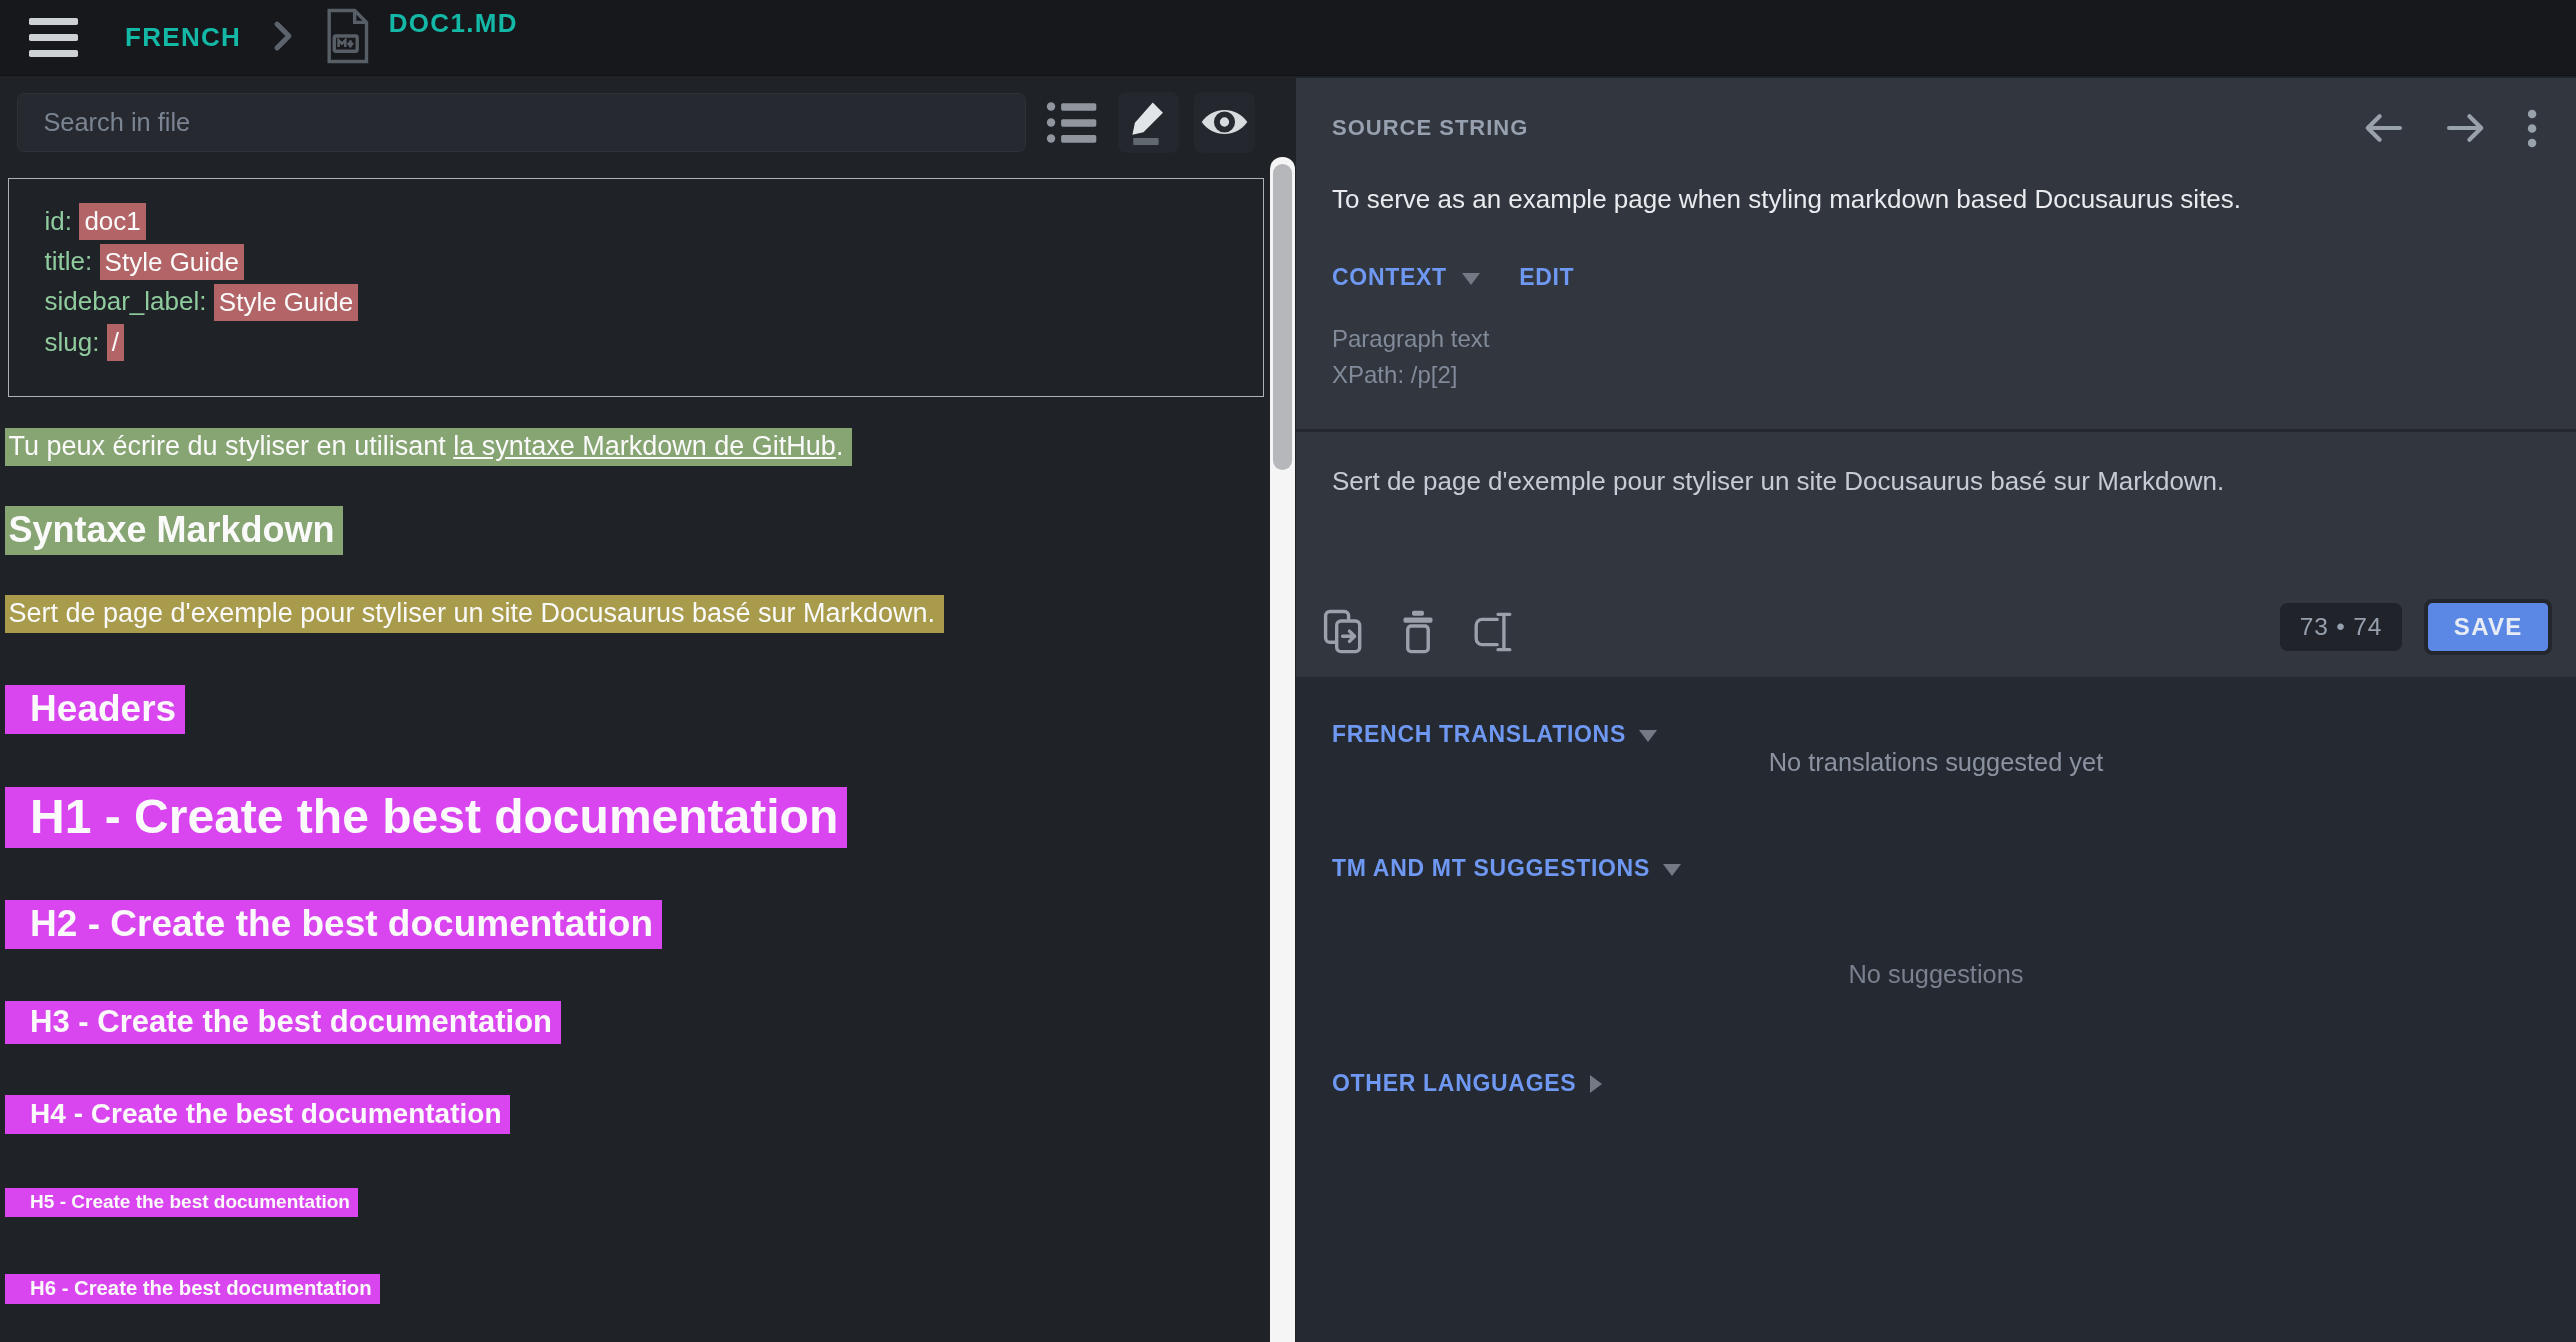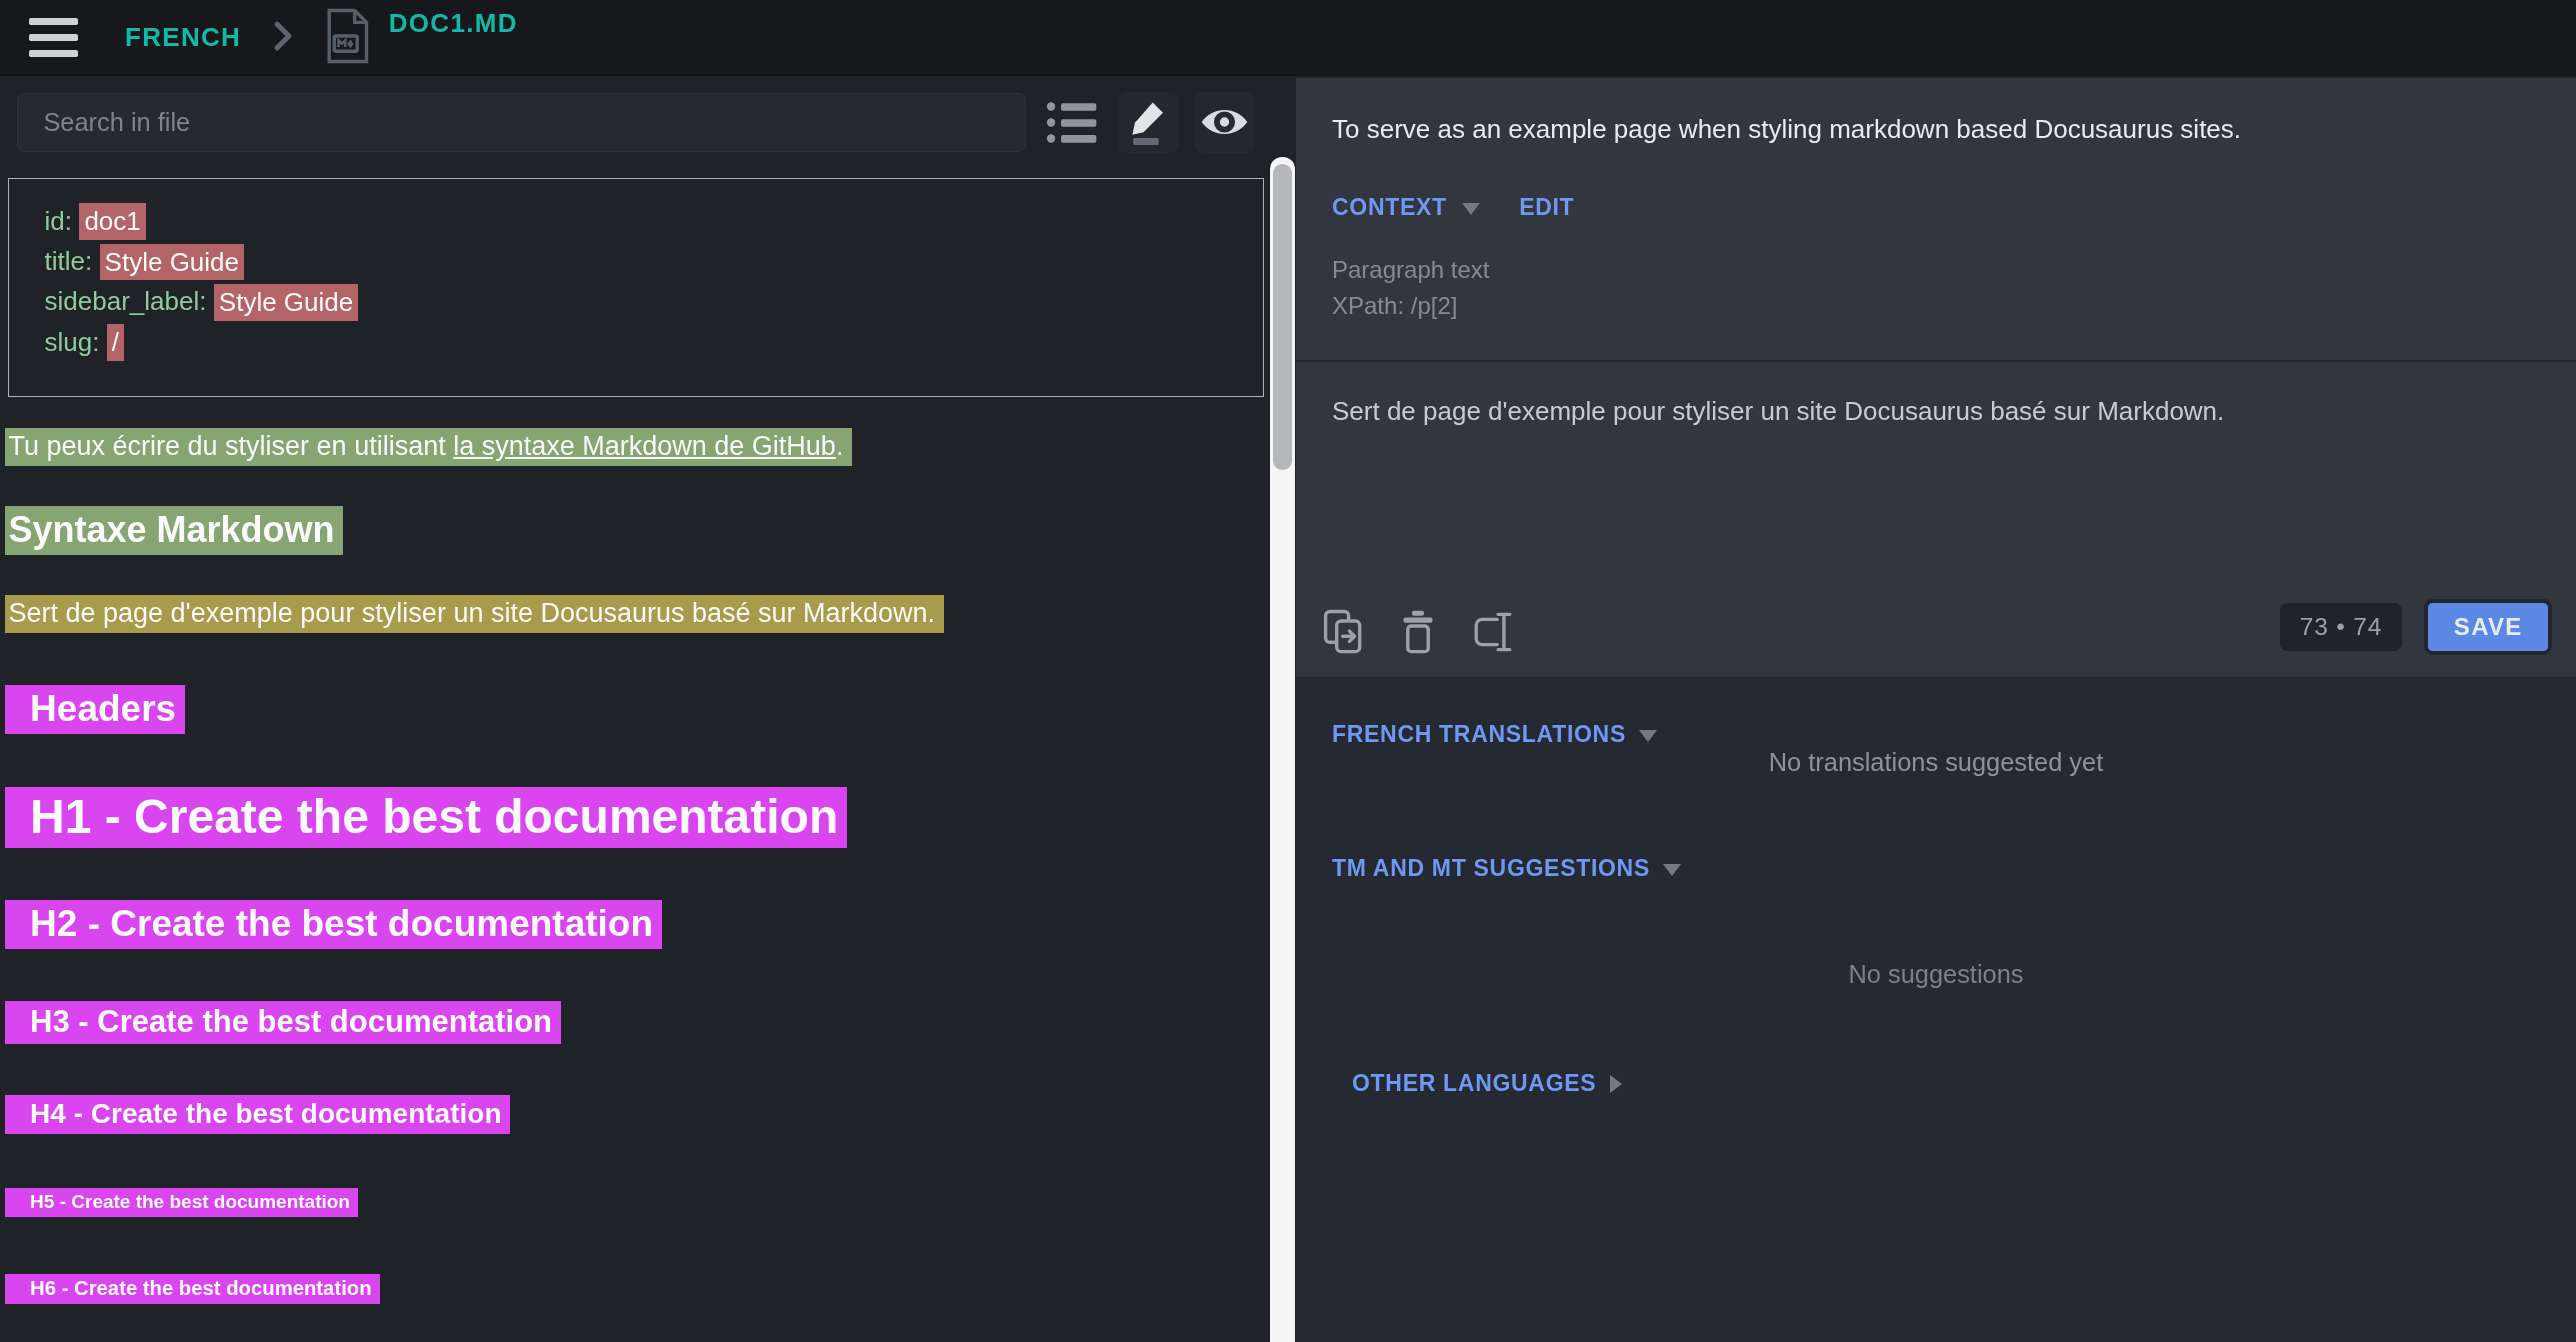--- a/index.html
+++ b/index.html
@@ -116,21 +116,21 @@
     border: 4.2px solid #23262c; border-radius: 8.5px; padding: 10.2px 25.4px; cursor: pointer;
   }
 
   .rp-bottom { flex: 1; display: flex; flex-direction: column; }
   .section-head { display: flex; align-items: center; gap: 13.5px; padding: 0 36px; }
   .sh-1 { margin-top: 44px; }
   .empty-text { text-align: center; font-size: 25.4px; color: #8b93a1; }
   .et-1 { }
   .sh-2 { margin-top: 78px; }
   .et-2 { margin-top: 78px; color: #79818f; }
-  .sh-3 { margin-top: 81px; margin-left: 20px; }
+  .sh-3 { margin-top: 81px; }
 </style>
 </head>
 <body>
 
 <div class="topbar">
   <div class="hamburger">
       <span></span>
       <span></span>
       <span></span>
     </div>
@@ -214,20 +214,42 @@
 </div>
 
 <div class="scroll-strip">
   <div class="scroll-thumb"></div>
 </div>
 
 <div class="right-panel">
 
   <div class="rp-top">
 
+    <div class="rp-header">
+      <span class="rp-title">SOURCE STRING</span>
+      <span class="rp-actions">
+        <button class="icon-btn">
+          <svg width="44" height="36" viewBox="0 0 52 42">
+            <path d="M46 21 H8 M22 7 L8 21 L22 35" fill="none" stroke="#99a1ab" stroke-width="5" stroke-linecap="round" stroke-linejoin="round"></path>
+          </svg>
+        </button>
+        <button class="icon-btn">
+          <svg width="44" height="36" viewBox="0 0 52 42">
+            <path d="M6 21 H44 M30 7 L44 21 L30 35" fill="none" stroke="#99a1ab" stroke-width="5" stroke-linecap="round" stroke-linejoin="round"></path>
+          </svg>
+        </button>
+        <button class="icon-btn">
+          <svg width="10.2" height="39" viewBox="0 0 12 46">
+            <circle cx="6" cy="6" r="5" fill="#99a1ab"></circle>
+              <circle cx="6" cy="23" r="5" fill="#99a1ab"></circle>
+              <circle cx="6" cy="40" r="5" fill="#99a1ab"></circle>
+          </svg>
+        </button>
+      </span>
+    </div>
 
     <div class="rp-source">To serve as an example page when styling markdown based Docusaurus sites.</div>
 
     <div class="ctx-row">
       <span class="blue-link">CONTEXT</span>
       <span class="tri-down"></span>
       <span class="blue-link ctx-edit">EDIT</span>
     </div>
 
     <div class="rp-meta">

